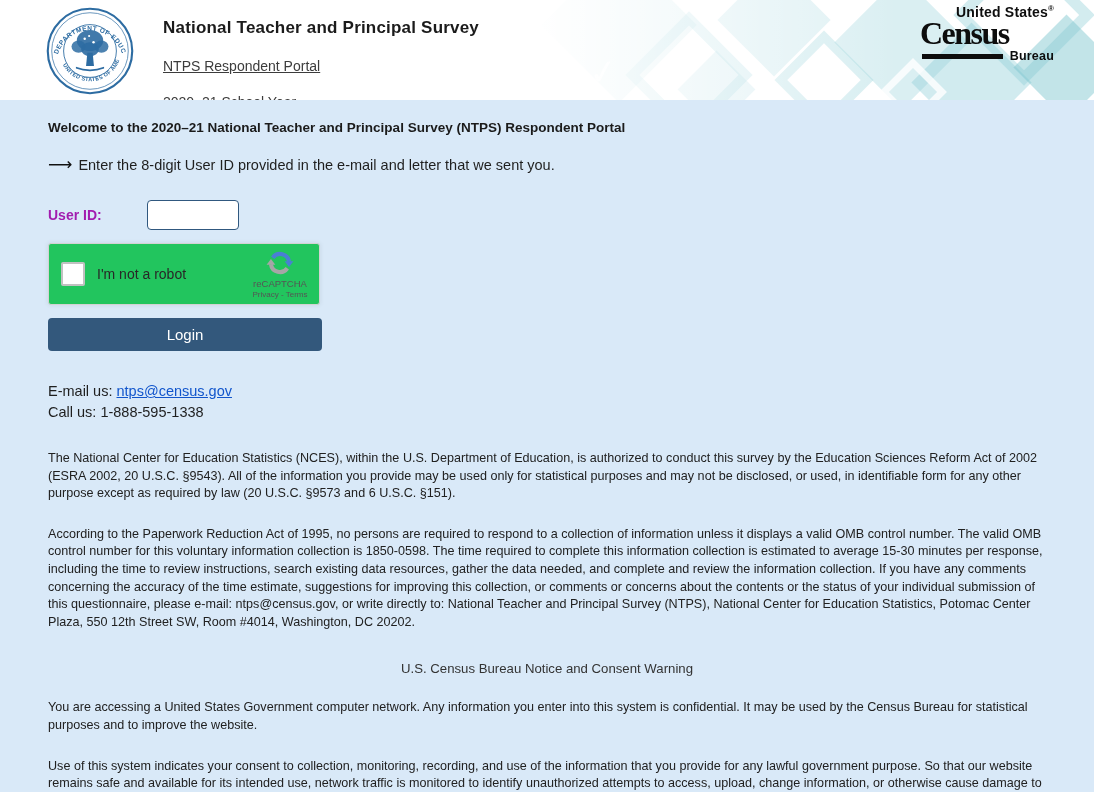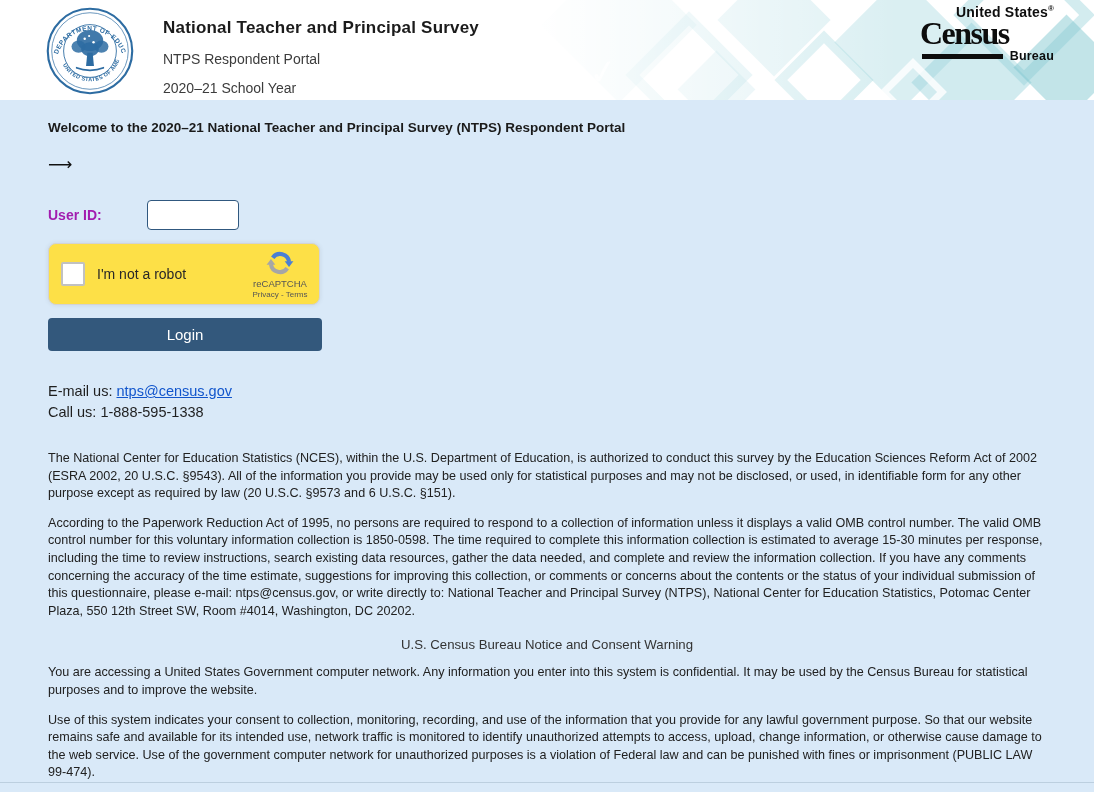--- a/index.html
+++ b/index.html
@@ -9,21 +9,21 @@
     font-family: "Liberation Sans", "DejaVu Sans", sans-serif;
     color: #1b1b1b;
   }
   .page { width: 1094px; height: 792px; display: flex; flex-direction: column; overflow: hidden; background: #d9e9f8; }
 
   
   .header { position: relative; height: 100px; background: #ffffff; flex: 0 0 auto; overflow: hidden; }
   .seal { position: absolute; left: 46px; top: 7px; width: 88px; height: 88px; }
   .hdr-titles { position: absolute; left: 163px; top: 18px; }
   .hdr-title { font-size: 17px; font-weight: bold; color: #1b1b1b; letter-spacing: 0.2px; }
-  .hdr-sub { font-size: 14px; color: #3c3c3c; margin-top: 13px; }
+  .hdr-sub { font-size: 14px; color: #3c3c3c; margin-top: 20px; text-decoration: underline; }
 
   .pattern { position: absolute; right: 0; top: 0; width: 560px; height: 100px; overflow: hidden; }
   .pattern .dm { position: absolute; transform: rotate(45deg); }
   .pattern .fade { position: absolute; inset: 0; background: linear-gradient(to right, #ffffff 0%, rgba(255,255,255,0.55) 30%, rgba(255,255,255,0) 65%); }
   .pattern .chk { position: absolute; color: rgba(255,255,255,0.85); font-weight: bold; transform: rotate(-8deg); }
 
   .census-logo { position: absolute; right: 40px; top: 4px; width: 134px; color: #0d0d0d; }
   .cl-top { font-size: 14px; font-weight: bold; margin-left: 36px; white-space: nowrap; letter-spacing: 0.2px; }
   .cl-top sup { font-size: 8px; }
   .cl-main { font-size: 32px; font-weight: bold; letter-spacing: -1.5px; line-height: 28px; margin-top: -1px; font-family: Liberation Serif, serif; }
@@ -34,38 +34,38 @@
   
   .main { flex: 1 1 auto; background: #d9e9f8; padding: 20px 48px 0 48px; }
   .welcome { font-size: 13.5px; font-weight: bold; color: #1b1b1b; }
   .instruction { margin-top: 19px; font-size: 14.5px; color: #1f1f1f; display: flex; align-items: center; }
   .instruction .arrow { font-size: 17px; margin-right: 6px; color: #111; }
 
   .userid-row { margin-top: 25px; display: flex; align-items: center; }
   .userid-label { font-size: 14px; font-weight: bold; color: #a21caf; width: 62px; }
   .userid-input { margin-left: 37px; width: 92px; height: 30px; border: 1.6px solid #30587f; border-radius: 4px; background: #ffffff; font-size: 14px; padding: 0 6px; outline: none; }
 
-  .recaptcha { margin-top: 13px; width: 272px; height: 62px; background: #fde047; border: 1px solid #d3d3d3; border-radius: 8px; box-shadow: 0 0 4px 1px rgba(0,0,0,0.06); display: flex; align-items: center; }
+  .recaptcha { margin-top: 13px; width: 272px; height: 62px; background: #22c55e; border: 1px solid #d3d3d3; border-radius: 3px; box-shadow: 0 0 4px 1px rgba(0,0,0,0.06); display: flex; align-items: center; }
   .rc-checkbox { width: 24px; height: 24px; background: #ffffff; border: 2px solid #c1c1c1; border-radius: 2px; margin-left: 12px; cursor: pointer; flex: 0 0 auto; }
   .rc-label { font-size: 14px; color: #282727; margin-left: 12px; flex: 1 1 auto; }
   .rc-brand { width: 62px; text-align: center; margin-right: 8px; flex: 0 0 auto; }
   .rc-brand svg { width: 28px; height: 28px; display: block; margin: 0 auto; }
   .rc-name { font-size: 9.5px; color: #555; margin-top: 1px; }
   .rc-links { font-size: 8px; color: #555; margin-top: 1px; }
   .rc-links span { cursor: pointer; }
 
   .login-btn { margin-top: 13px; width: 274px; height: 33px; background: #33587c; color: #ffffff; font-size: 15px; font-family: "Liberation Sans", sans-serif; border: none; border-radius: 4px; cursor: pointer; display: block; }
 
   .contact { margin-top: 30px; font-size: 14.5px; color: #1f1f1f; line-height: 21px; }
   .contact a { color: #1155cc; }
 
   .legal { margin-top: 27px; }
-  .para { font-size: 12.6px; line-height: 17.6px; color: #212121; margin-top: 12px; }
+  .para { font-size: 12.6px; line-height: 17.6px; color: #212121; margin-top: 23px; }
   .para:first-child { margin-top: 0; }
-  .notice-heading { margin-top: 17px; text-align: center; font-size: 13.2px; color: #333333; }
+  .notice-heading { margin-top: 30px; text-align: center; font-size: 13.2px; color: #333333; }
 
   
   .footer { flex: 0 0 auto; height: 56px; border-top: 1px solid #bccfdf; padding: 8px 48px 0 48px; display: flex; justify-content: space-between; background: #d9e9f8; }
   .omb { font-size: 12.5px; color: #333333; line-height: 19px; }
   .footer-links { font-size: 12.5px; color: #52616f; margin-top: 5px; }
   .footer-links a { color: #52616f; text-decoration: underline; }
   .footer-links .sep { margin: 0 10px; text-decoration: none; color: #52616f; }
 </style>
 </head>
 <body>
@@ -132,20 +132,21 @@
       </div>
     </div>
   </div>
 
   <div class="main">
 
     <div class="welcome">Welcome to the 2020–21 National Teacher and Principal Survey (NTPS) Respondent Portal</div>
 
     <div class="instruction">
       <span class="arrow">⟶</span>
+      <span>Enter the 8-digit User ID provided in the e-mail and letter that we sent you.</span>
     </div>
 
     <div class="userid-row">
       <label class="userid-label">User ID:</label>
       <input class="userid-input" type="text" value="" style="">
     </div>
 
     <div class="recaptcha">
       <div class="rc-checkbox"></div>
       <div class="rc-label">I'm not a robot</div>

